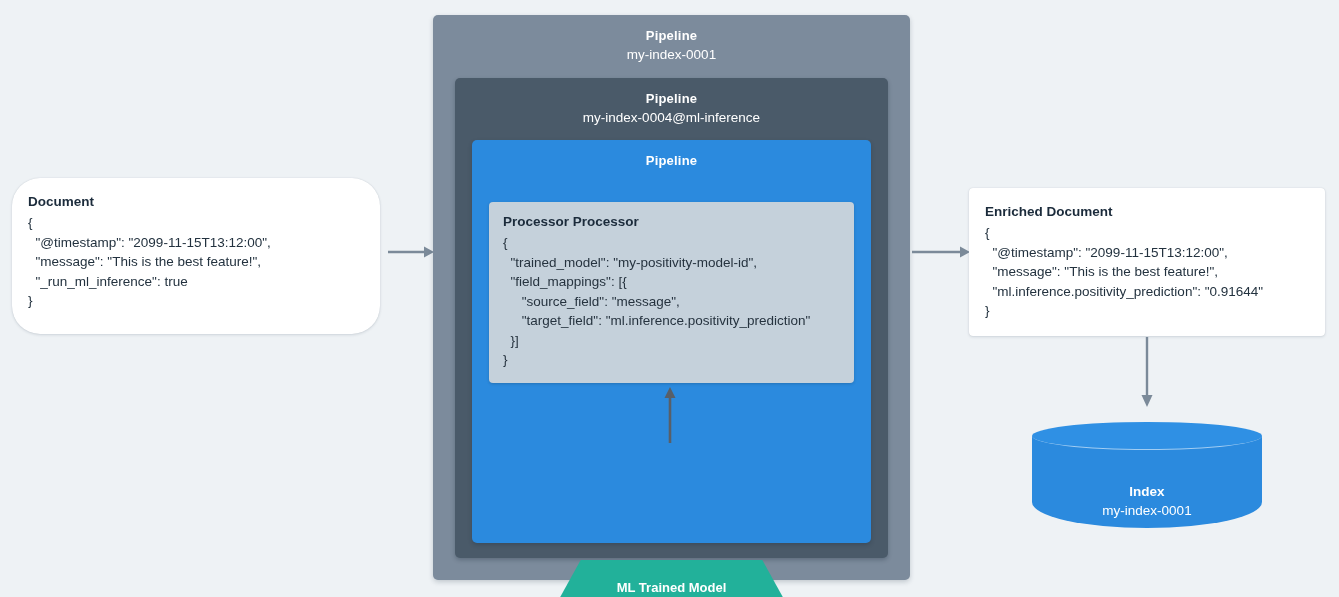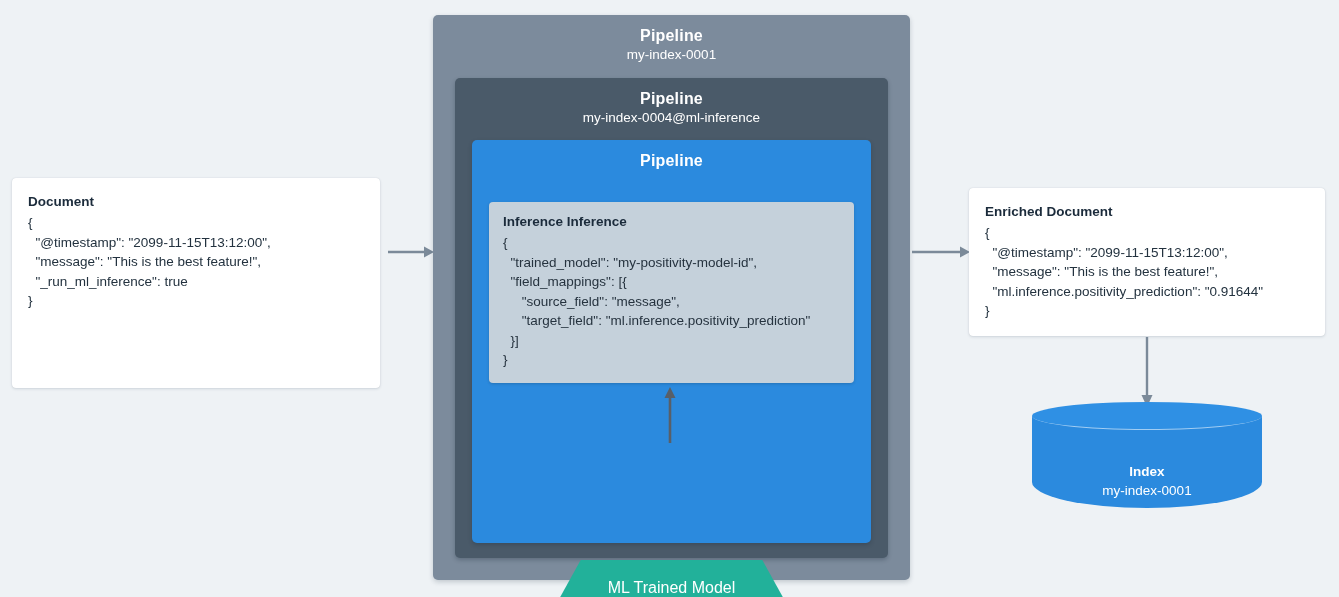--- a/index.html
+++ b/index.html
@@ -33,36 +33,36 @@
     margin-bottom: 1px;
     white-space: nowrap;
   }
   .doc-line {
     font-size: 13.5px;
     line-height: 19.5px;
     color: #23323f;
     white-space: pre;
   }
 
-  #document-card  { left: 12px;  top: 178px; width: 368px; height: 210px; }
+  #document-card  { left: 12px;  top: 178px; width: 368px; height: 156px; border-radius: 28px; }
   #enriched-card  { left: 969px; top: 188px; width: 356px; height: 148px; }
 
   
   .pipeline {
     position: absolute;
     box-sizing: border-box;
     border-radius: 5px;
   }
   .pipeline-head {
     text-align: center;
     color: #ffffff;
     padding-top: 11px;
   }
   .pipeline-head .p-label {
-    font-size: 16px;
+    font-size: 13px;
     font-weight: bold;
     line-height: 19px;
     letter-spacing: .2px;
   }
   .pipeline-head .p-name {
     font-size: 13.5px;
     line-height: 20px;
   }
 
   #pipeline-outer {
@@ -98,26 +98,26 @@
   #ml-model-hex {
     position: absolute;
     left: 86px; top: 420px; width: 227px; height: 82px;
     background: #22b19a;
     clip-path: polygon(10% 0%, 90% 0%, 100% 50%, 90% 100%, 10% 100%, 0% 50%);
     color: #ffffff;
     text-align: center;
     box-sizing: border-box;
     padding-top: 18px;
   }
-  #ml-model-hex .p-label { font-size: 16px; font-weight: normal; line-height: 19px; }
+  #ml-model-hex .p-label { font-size: 13px; font-weight: bold; line-height: 19px; }
 
   
   #index-cylinder {
     position: absolute;
-    left: 1032px; top: 402px; width: 196px; height: 120px;
+    left: 1032px; top: 422px; width: 196px; height: 120px;
   }
   #index-cylinder .cyl-body {
     position: absolute;
     left: 0; top: 14px; width: 230px; height: 92px;
     background: #2b8ade;
     border-radius: 0 0 115px 115px / 0 0 26px 26px;
   }
   #index-cylinder .cyl-top {
     position: absolute;
     left: 0; top: 0; width: 230px; height: 28px;
@@ -172,21 +172,21 @@
       <div class="p-label">Pipeline</div>
       <div class="p-name">my-index-0004@ml-inference</div>
     </div>
 
     <div class="pipeline" id="pipeline-inner">
       <div class="pipeline-head">
         <div class="p-label">Pipeline</div>
       </div>
 
       <div id="inference-processor">
-        <div class="doc-title">Inference Inference</div>
+        <div class="doc-title">Processor Processor</div>
         <div class="doc-line">{</div>
         <div class="doc-line">  "trained_model": "my-positivity-model-id",</div>
         <div class="doc-line">  "field_mappings": [{</div>
         <div class="doc-line">     "source_field": "message",</div>
         <div class="doc-line">     "target_field": "ml.inference.positivity_prediction"</div>
         <div class="doc-line">  }]</div>
         <div class="doc-line">}</div>
       </div>
 
       <div id="ml-model-hex">

